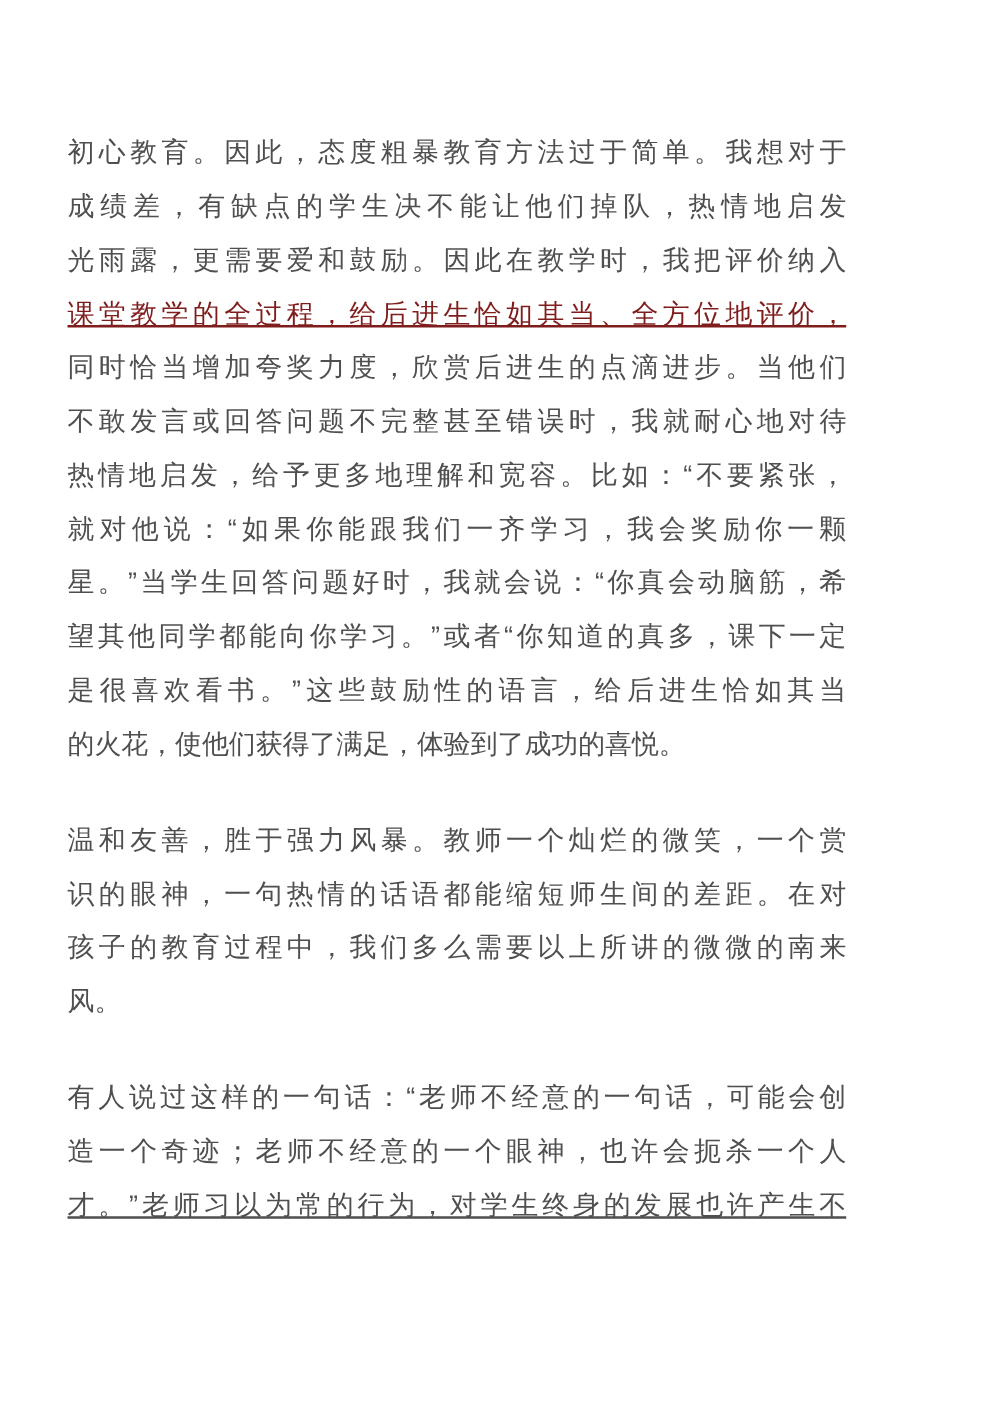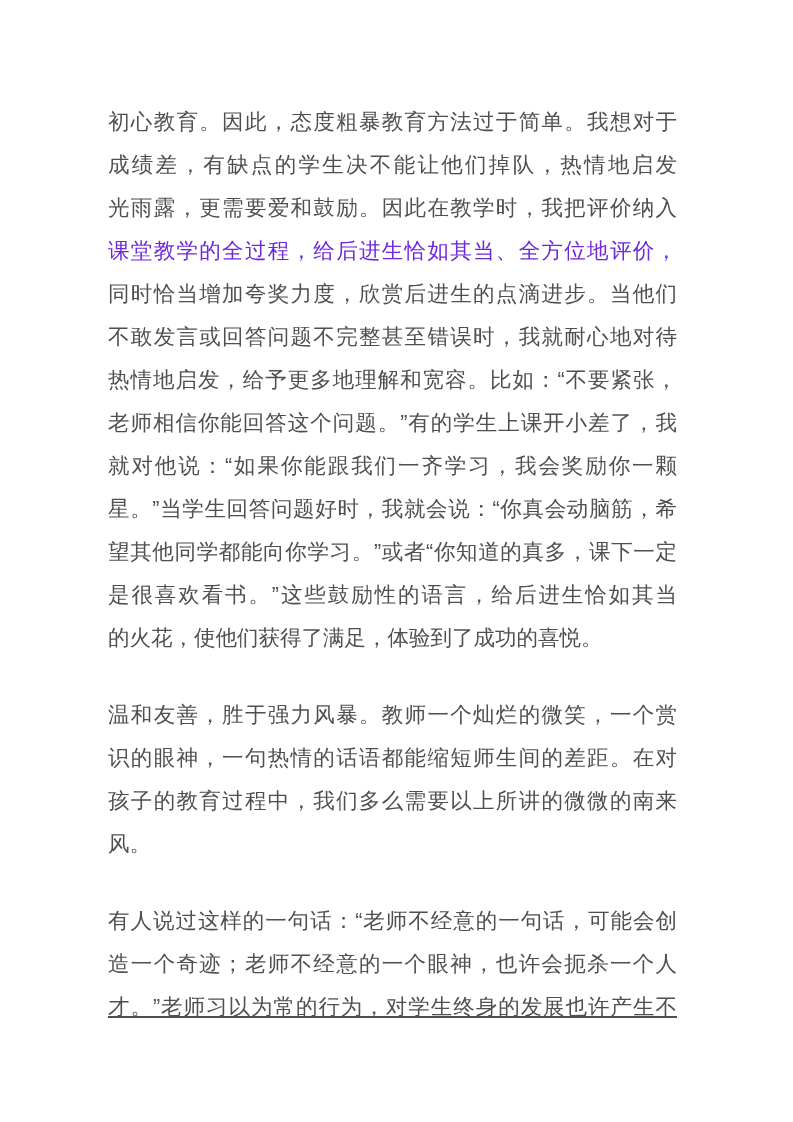--- a/index.html
+++ b/index.html
@@ -10,21 +10,21 @@
     width: 793px;
     height: 1122px;
     background: #ffffff;
     overflow: hidden;
   }
   .page {
     box-sizing: border-box;
     width: 793px;
     height: 1122px;
     background: #ffffff;
-    padding: 101px 116px 0 108px;
+    padding: 101px 116px 0 54px;
   }
   .paragraph {
     margin: 0 0 34px 0;
   }
   .line {
     font-family: "Liberation Sans", "DejaVu Sans", sans-serif;
     font-size: 21.5px;
     line-height: 43px;
     color: #4f4f4f;
     text-align: justify;
@@ -37,25 +37,24 @@
   }
 </style>
 </head>
 <body>
 
 <div class="page">
   <div class="paragraph">
       <div class="line" style="color: rgb(79, 79, 79);">初心教育。因此，态度粗暴教育方法过于简单。我想对于</div>
       <div class="line" style="color: rgb(79, 79, 79);">成绩差，有缺点的学生决不能让他们掉队，热情地启发</div>
       <div class="line" style="color: rgb(79, 79, 79);">光雨露，更需要爱和鼓励。因此在教学时，我把评价纳入</div>
-      <div class="line" style="color: #6d28d9;">课堂教学的全过程，给后进生恰如其当、全方位地评价，</div>
+      <div class="line" style="color: #7f1d1d; text-decoration: underline;">课堂教学的全过程，给后进生恰如其当、全方位地评价，</div>
       <div class="line" style="color: rgb(79, 79, 79);">同时恰当增加夸奖力度，欣赏后进生的点滴进步。当他们</div>
       <div class="line" style="color: rgb(79, 79, 79);">不敢发言或回答问题不完整甚至错误时，我就耐心地对待</div>
       <div class="line" style="color: rgb(79, 79, 79);">热情地启发，给予更多地理解和宽容。比如：“不要紧张，</div>
-      <div class="line" style="color: rgb(79, 79, 79);">老师相信你能回答这个问题。”有的学生上课开小差了，我</div>
       <div class="line" style="color: rgb(79, 79, 79);">就对他说：“如果你能跟我们一齐学习，我会奖励你一颗</div>
       <div class="line" style="color: rgb(79, 79, 79);">星。”当学生回答问题好时，我就会说：“你真会动脑筋，希</div>
       <div class="line" style="color: rgb(79, 79, 79);">望其他同学都能向你学习。”或者“你知道的真多，课下一定</div>
       <div class="line" style="color: rgb(79, 79, 79);">是很喜欢看书。”这些鼓励性的语言，给后进生恰如其当</div>
       <div class="line line-end" style="color: rgb(79, 79, 79);">的火花，使他们获得了满足，体验到了成功的喜悦。</div>
     </div>
   <div class="paragraph">
       <div class="line" style="color: rgb(79, 79, 79);">温和友善，胜于强力风暴。教师一个灿烂的微笑，一个赏</div>
       <div class="line" style="color: rgb(79, 79, 79);">识的眼神，一句热情的话语都能缩短师生间的差距。在对</div>
       <div class="line" style="color: rgb(79, 79, 79);">孩子的教育过程中，我们多么需要以上所讲的微微的南来</div>

